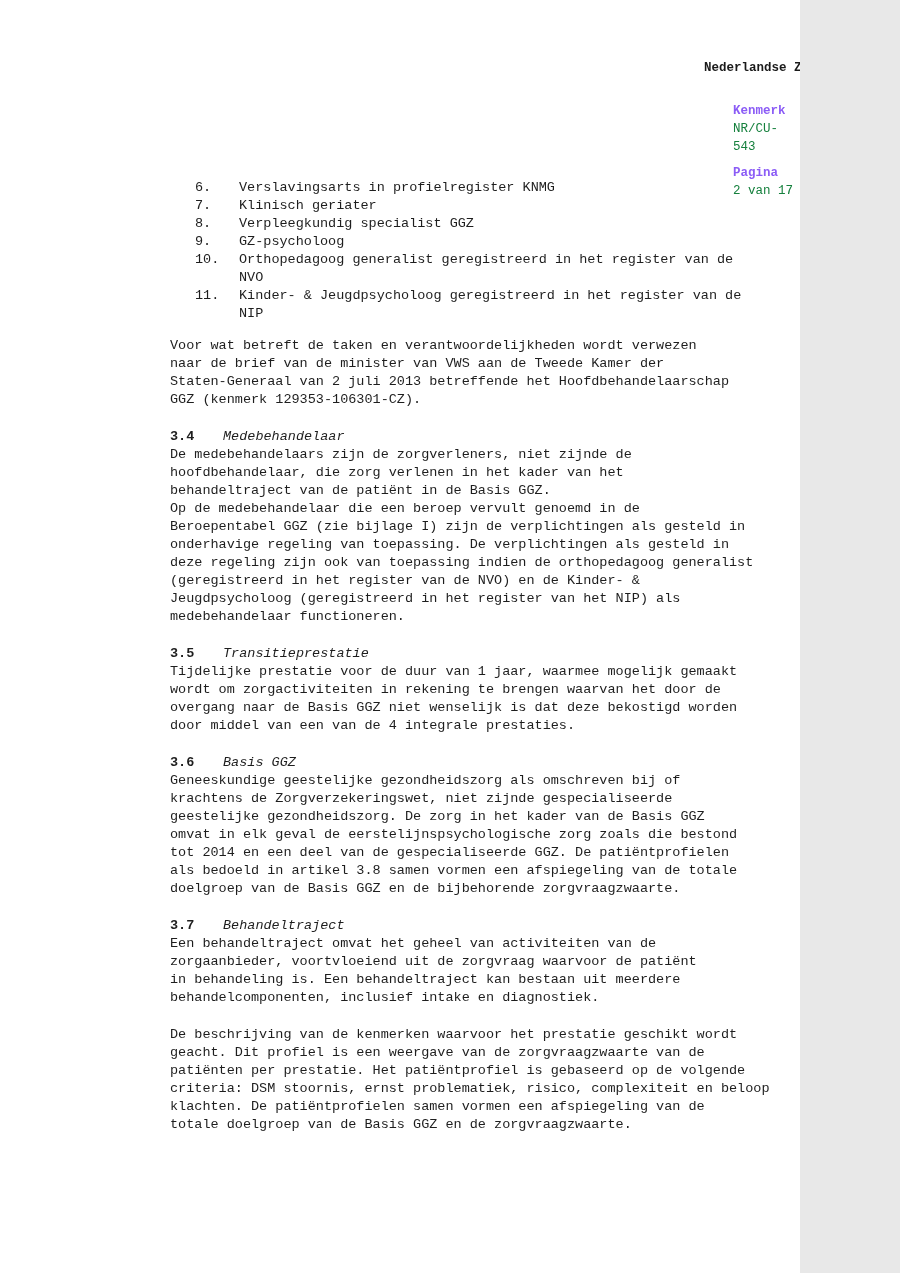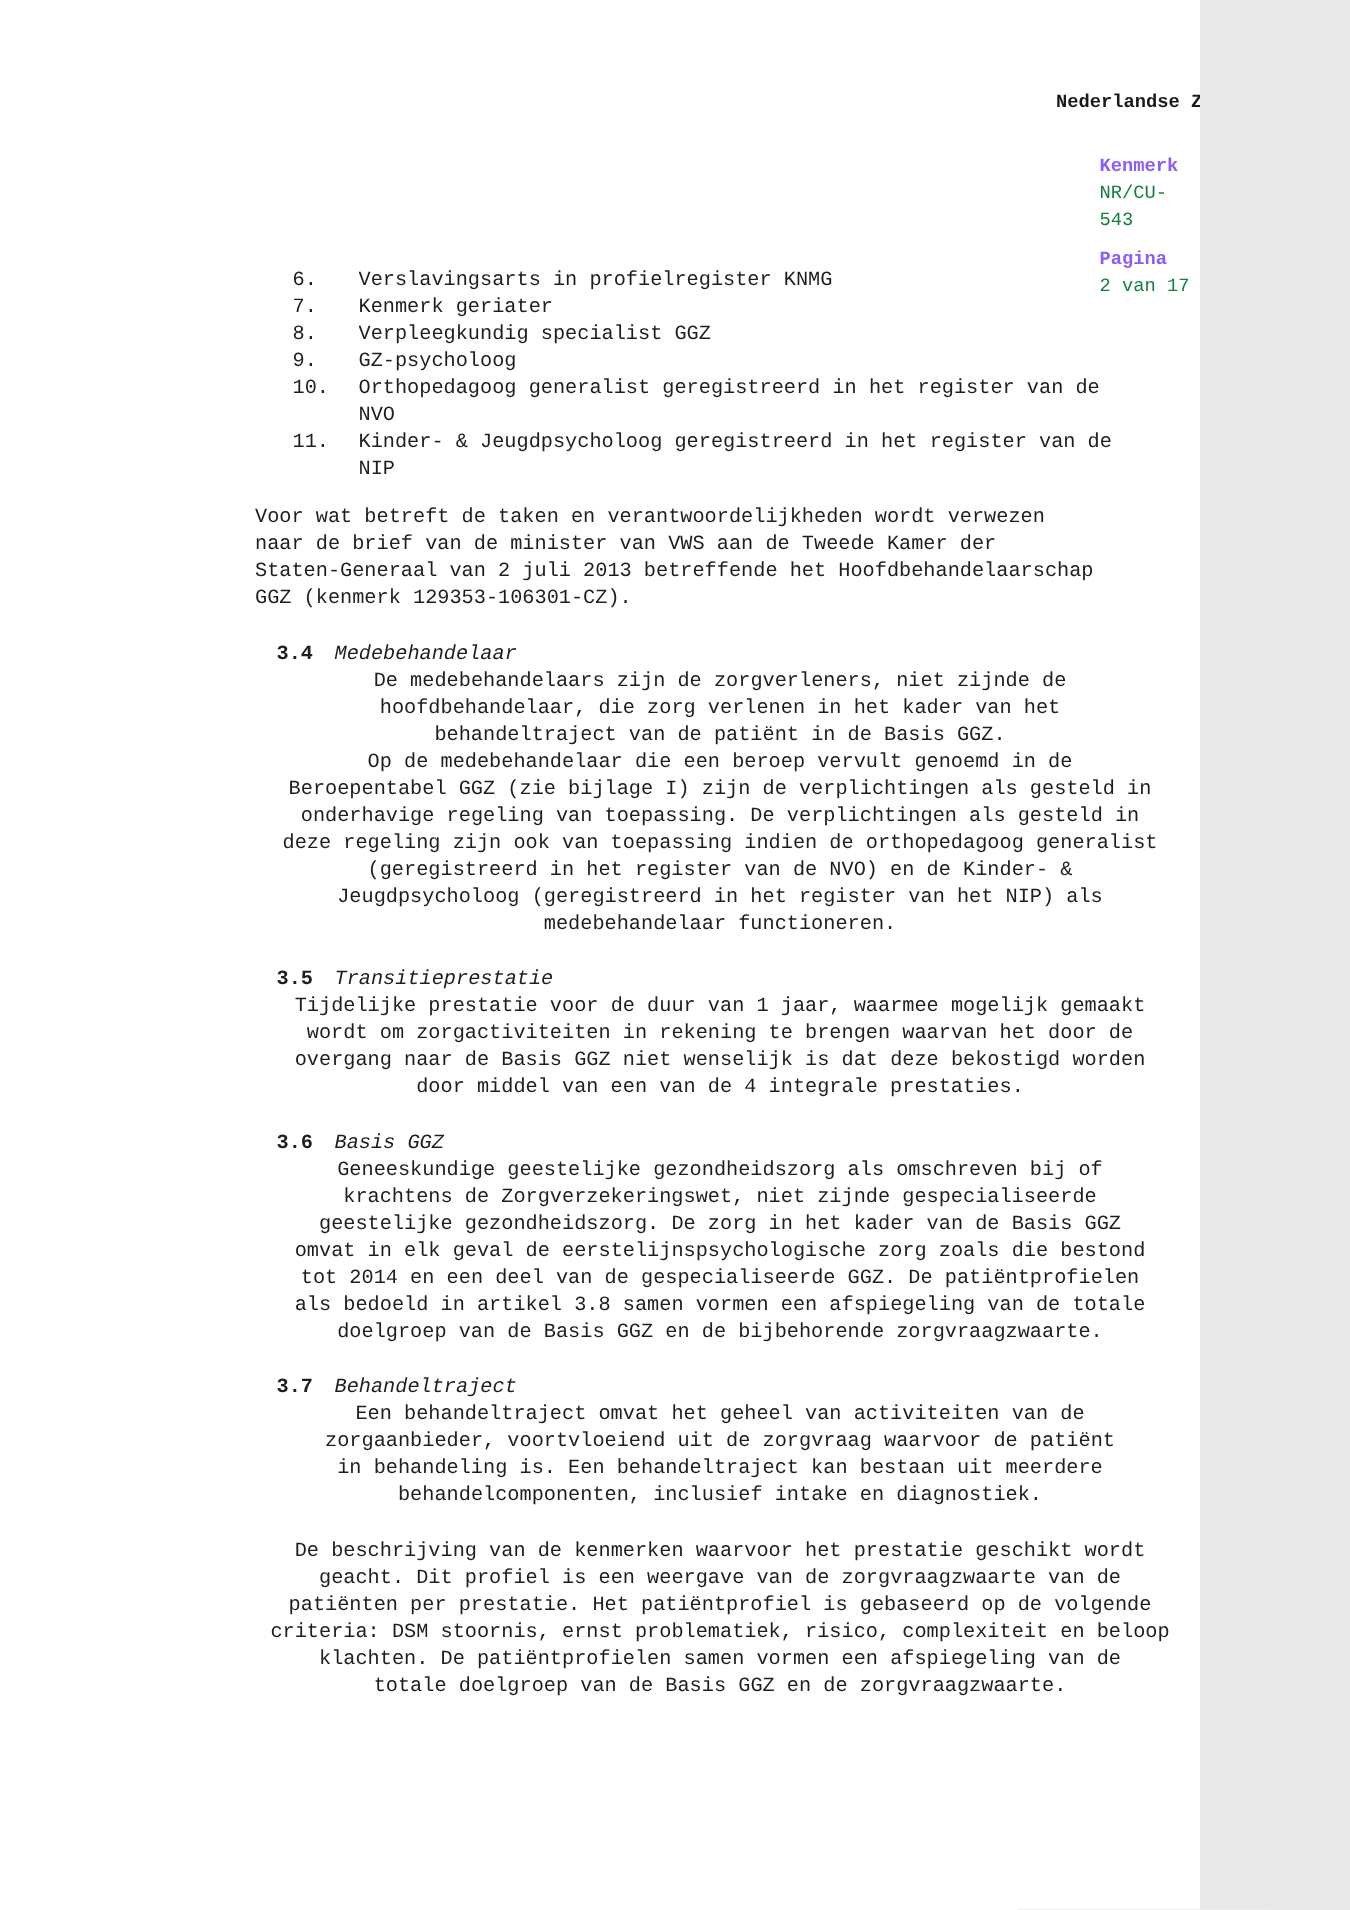--- a/index.html
+++ b/index.html
@@ -69,21 +69,21 @@
     margin-left: 15px;
   }
 
   
   .para {
     white-space: pre-line;
     margin: 0 0 18px 0;
   }
 
   
-  .section { margin-top: 19px; text-align: center; }
+  .section { margin-top: 19px; }
   .sec-heading {
     display: flex;
     align-items: baseline;
   }
   .sec-num {
     font-weight: bold;
     width: 53px;
     flex: 0 0 53px;
   }
   .sec-title {
@@ -110,21 +110,21 @@
 
   <div class="content">
 
     <div class="num-list">
       <div class="num-item">
         <span class="num">6.</span>
         <span class="itm-text">Verslavingsarts in profielregister KNMG</span>
       </div>
       <div class="num-item">
         <span class="num">7.</span>
-        <span class="itm-text">Kenmerk geriater</span>
+        <span class="itm-text">Klinisch geriater</span>
       </div>
       <div class="num-item">
         <span class="num">8.</span>
         <span class="itm-text">Verpleegkundig specialist GGZ</span>
       </div>
       <div class="num-item">
         <span class="num">9.</span>
         <span class="itm-text">GZ-psycholoog</span>
       </div>
       <div class="num-item">

